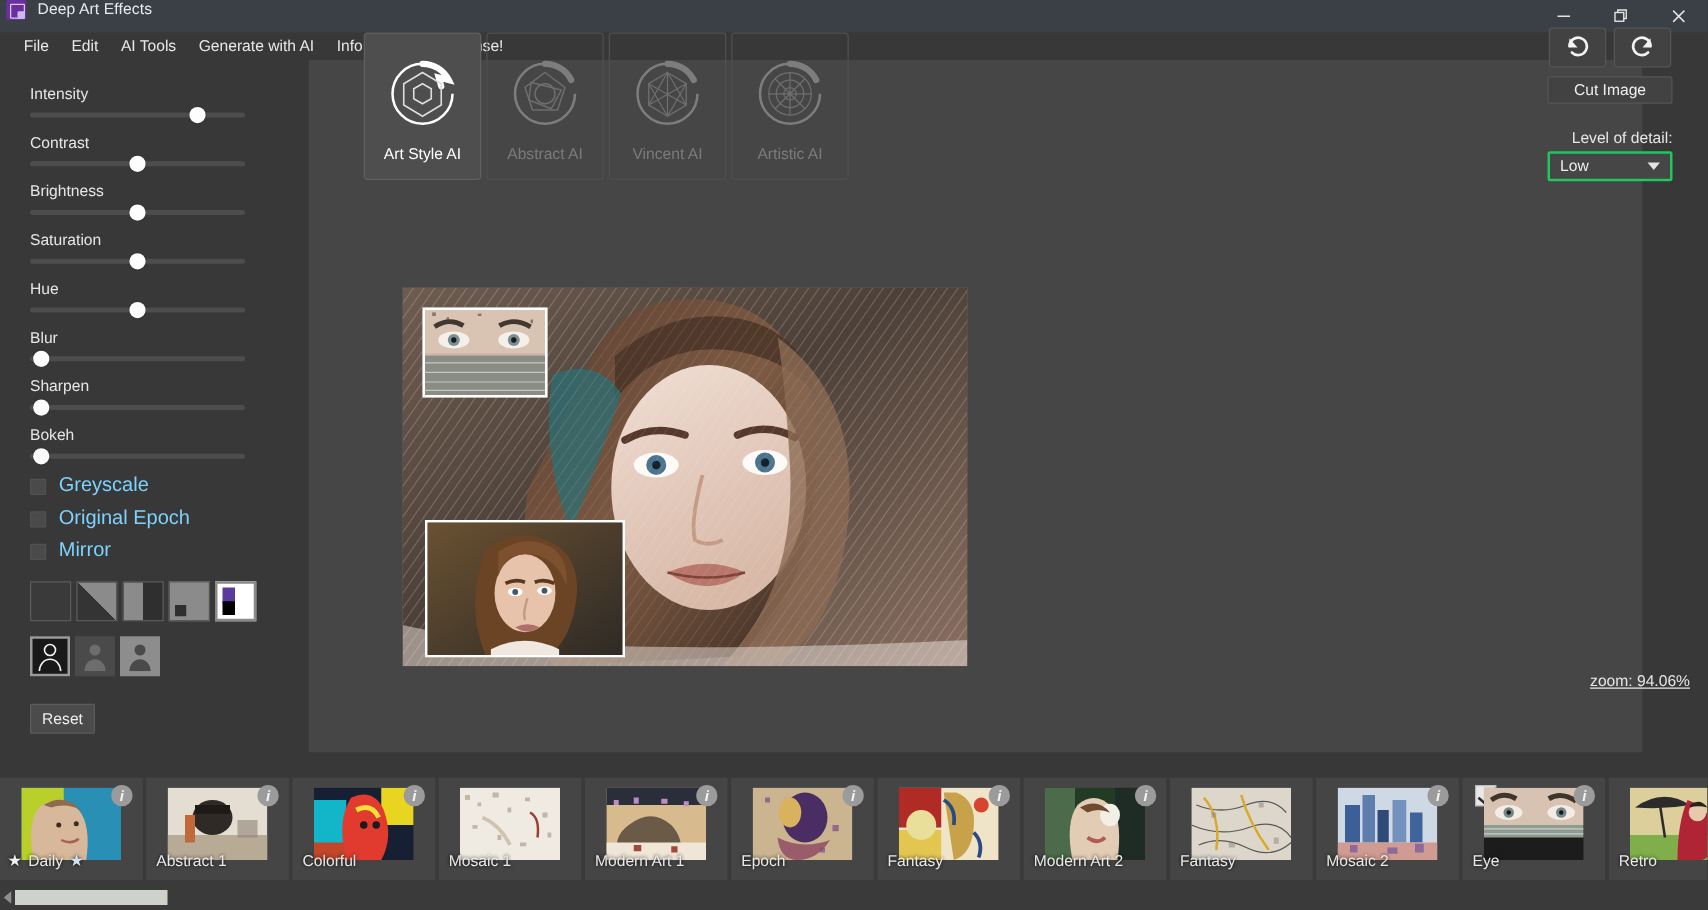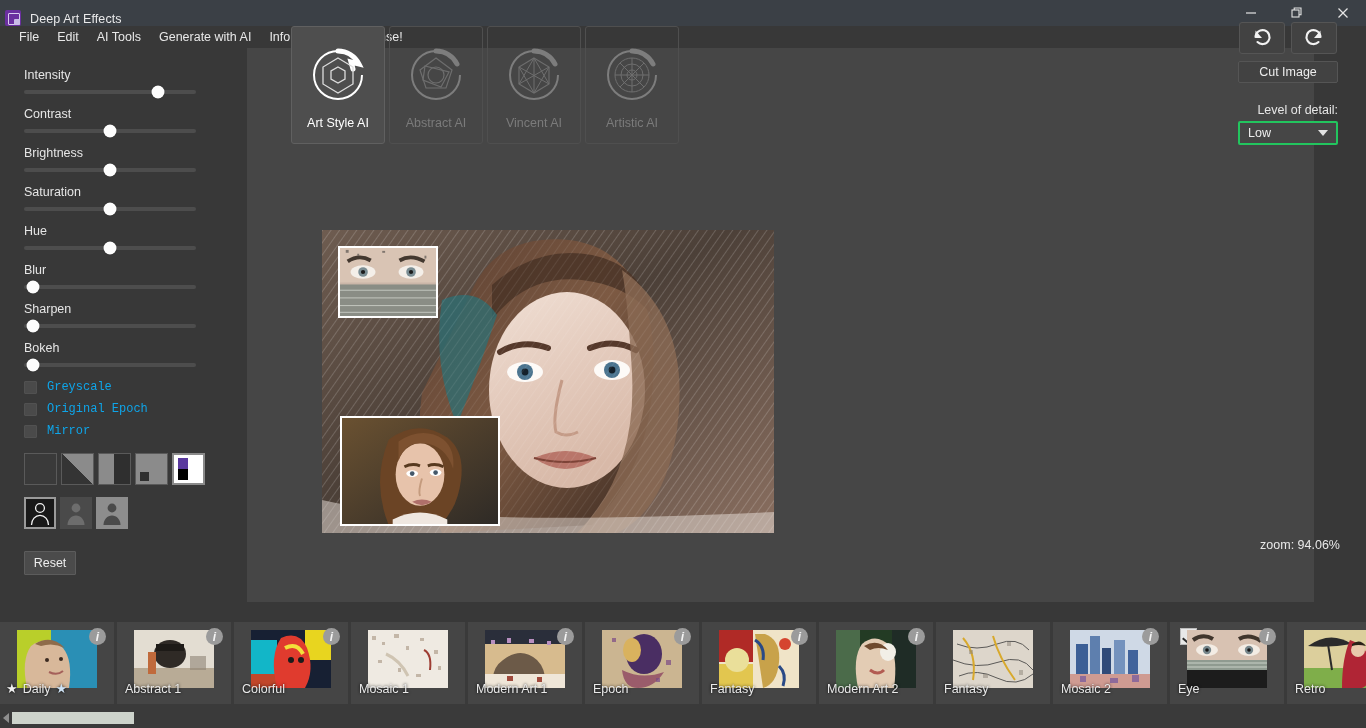--- a/index.html
+++ b/index.html
@@ -7,21 +7,21 @@
     width: 1366px; height: 728px;
     background: #383838;
     font-family: "Liberation Sans", sans-serif;
     overflow: hidden;
   }
   .app { position: relative; width: 1366px; height: 728px; background: #383838; }
 
   
   .titlebar {
     position: absolute; left: 0; top: 0; width: 1366px; height: 26px;
-    background: #3b4046; display: flex; align-items: flex-end;
+    background: #3b4046; display: flex; align-items: flex-start;
   }
   .app-icon {
     width: 16px; height: 16px; margin-left: 5px; border-radius: 2px;
     background: #6b2fa0; position: relative; flex: none;
   }
   .app-icon::before {
     content: ""; position: absolute; left: 3px; top: 3px; width: 10px; height: 10px;
     border: 1.5px solid #d8ccee; border-radius: 1px;
   }
   .app-icon::after {
@@ -62,21 +62,21 @@
     position: absolute; top: 50%; width: 13px; height: 13px; border-radius: 50%;
     background: #fdfdfd; transform: translate(-50%, -50%);
     box-shadow: 0 0 1px rgba(0,0,0,.5);
   }
   .checks { margin-top: 12px; }
   .check-row { display: flex; align-items: center; margin-bottom: 8px; }
   .checkbox {
     width: 13px; height: 13px; background: #4a4a4a; border: 1px solid #515151;
     border-radius: 1px; flex: none;
   }
-  .check-label { color: #0ea5e9; font-size: 12px; margin-left: 10px; font-family: Liberation Mono, monospace; }
+  .check-label { color: #7dd3fc; font-size: 16px; margin-left: 10px; }
 
   .swatches { display: flex; gap: 4px; margin-top: 15px; }
   .swatch {
     width: 33px; height: 32px; border: 1px solid #5a5a5a; position: relative; overflow: hidden;
     background: #3a3a3a;
   }
   .swatch.sel { border: 2px solid #8a8a8a; }
   .sw1 { background: #3a3a3a; }
   .sw2 { background: linear-gradient(45deg, #343434 50%, #8b8b8b 50%); }
   .sw3 { background: linear-gradient(to right, #8b8b8b 50%, #2f2f2f 50%); }
@@ -157,21 +157,21 @@
   .art-base { position: absolute; inset: 0; }
   .overlay-eye {
     position: absolute; left: 16px; top: 16px; width: 100px; height: 72px;
     border: 2px solid #ffffff; overflow: hidden; background: #9a9289;
   }
   .overlay-orig {
     position: absolute; left: 18px; top: 186px; width: 160px; height: 110px;
     border: 2px solid #ffffff; overflow: hidden; background: #4c3a2c;
   }
   .zoom-label {
-    position: absolute; right: 26px; top: 538px; color: #e8e8e8; font-size: 12.5px;
+    position: absolute; right: 14px; top: 538px; color: #e8e8e8; font-size: 12.5px; text-decoration: underline;
   }
 
   
   .filmstrip {
     position: absolute; left: 0; top: 622px; width: 1366px; height: 86px;
     background: #3a3a3a; display: flex; align-items: flex-start; overflow: hidden;
   }
   .tile {
     position: relative; width: 114px; height: 82px; margin-right: 3px; flex: none;
     background: #454545; overflow: hidden;

